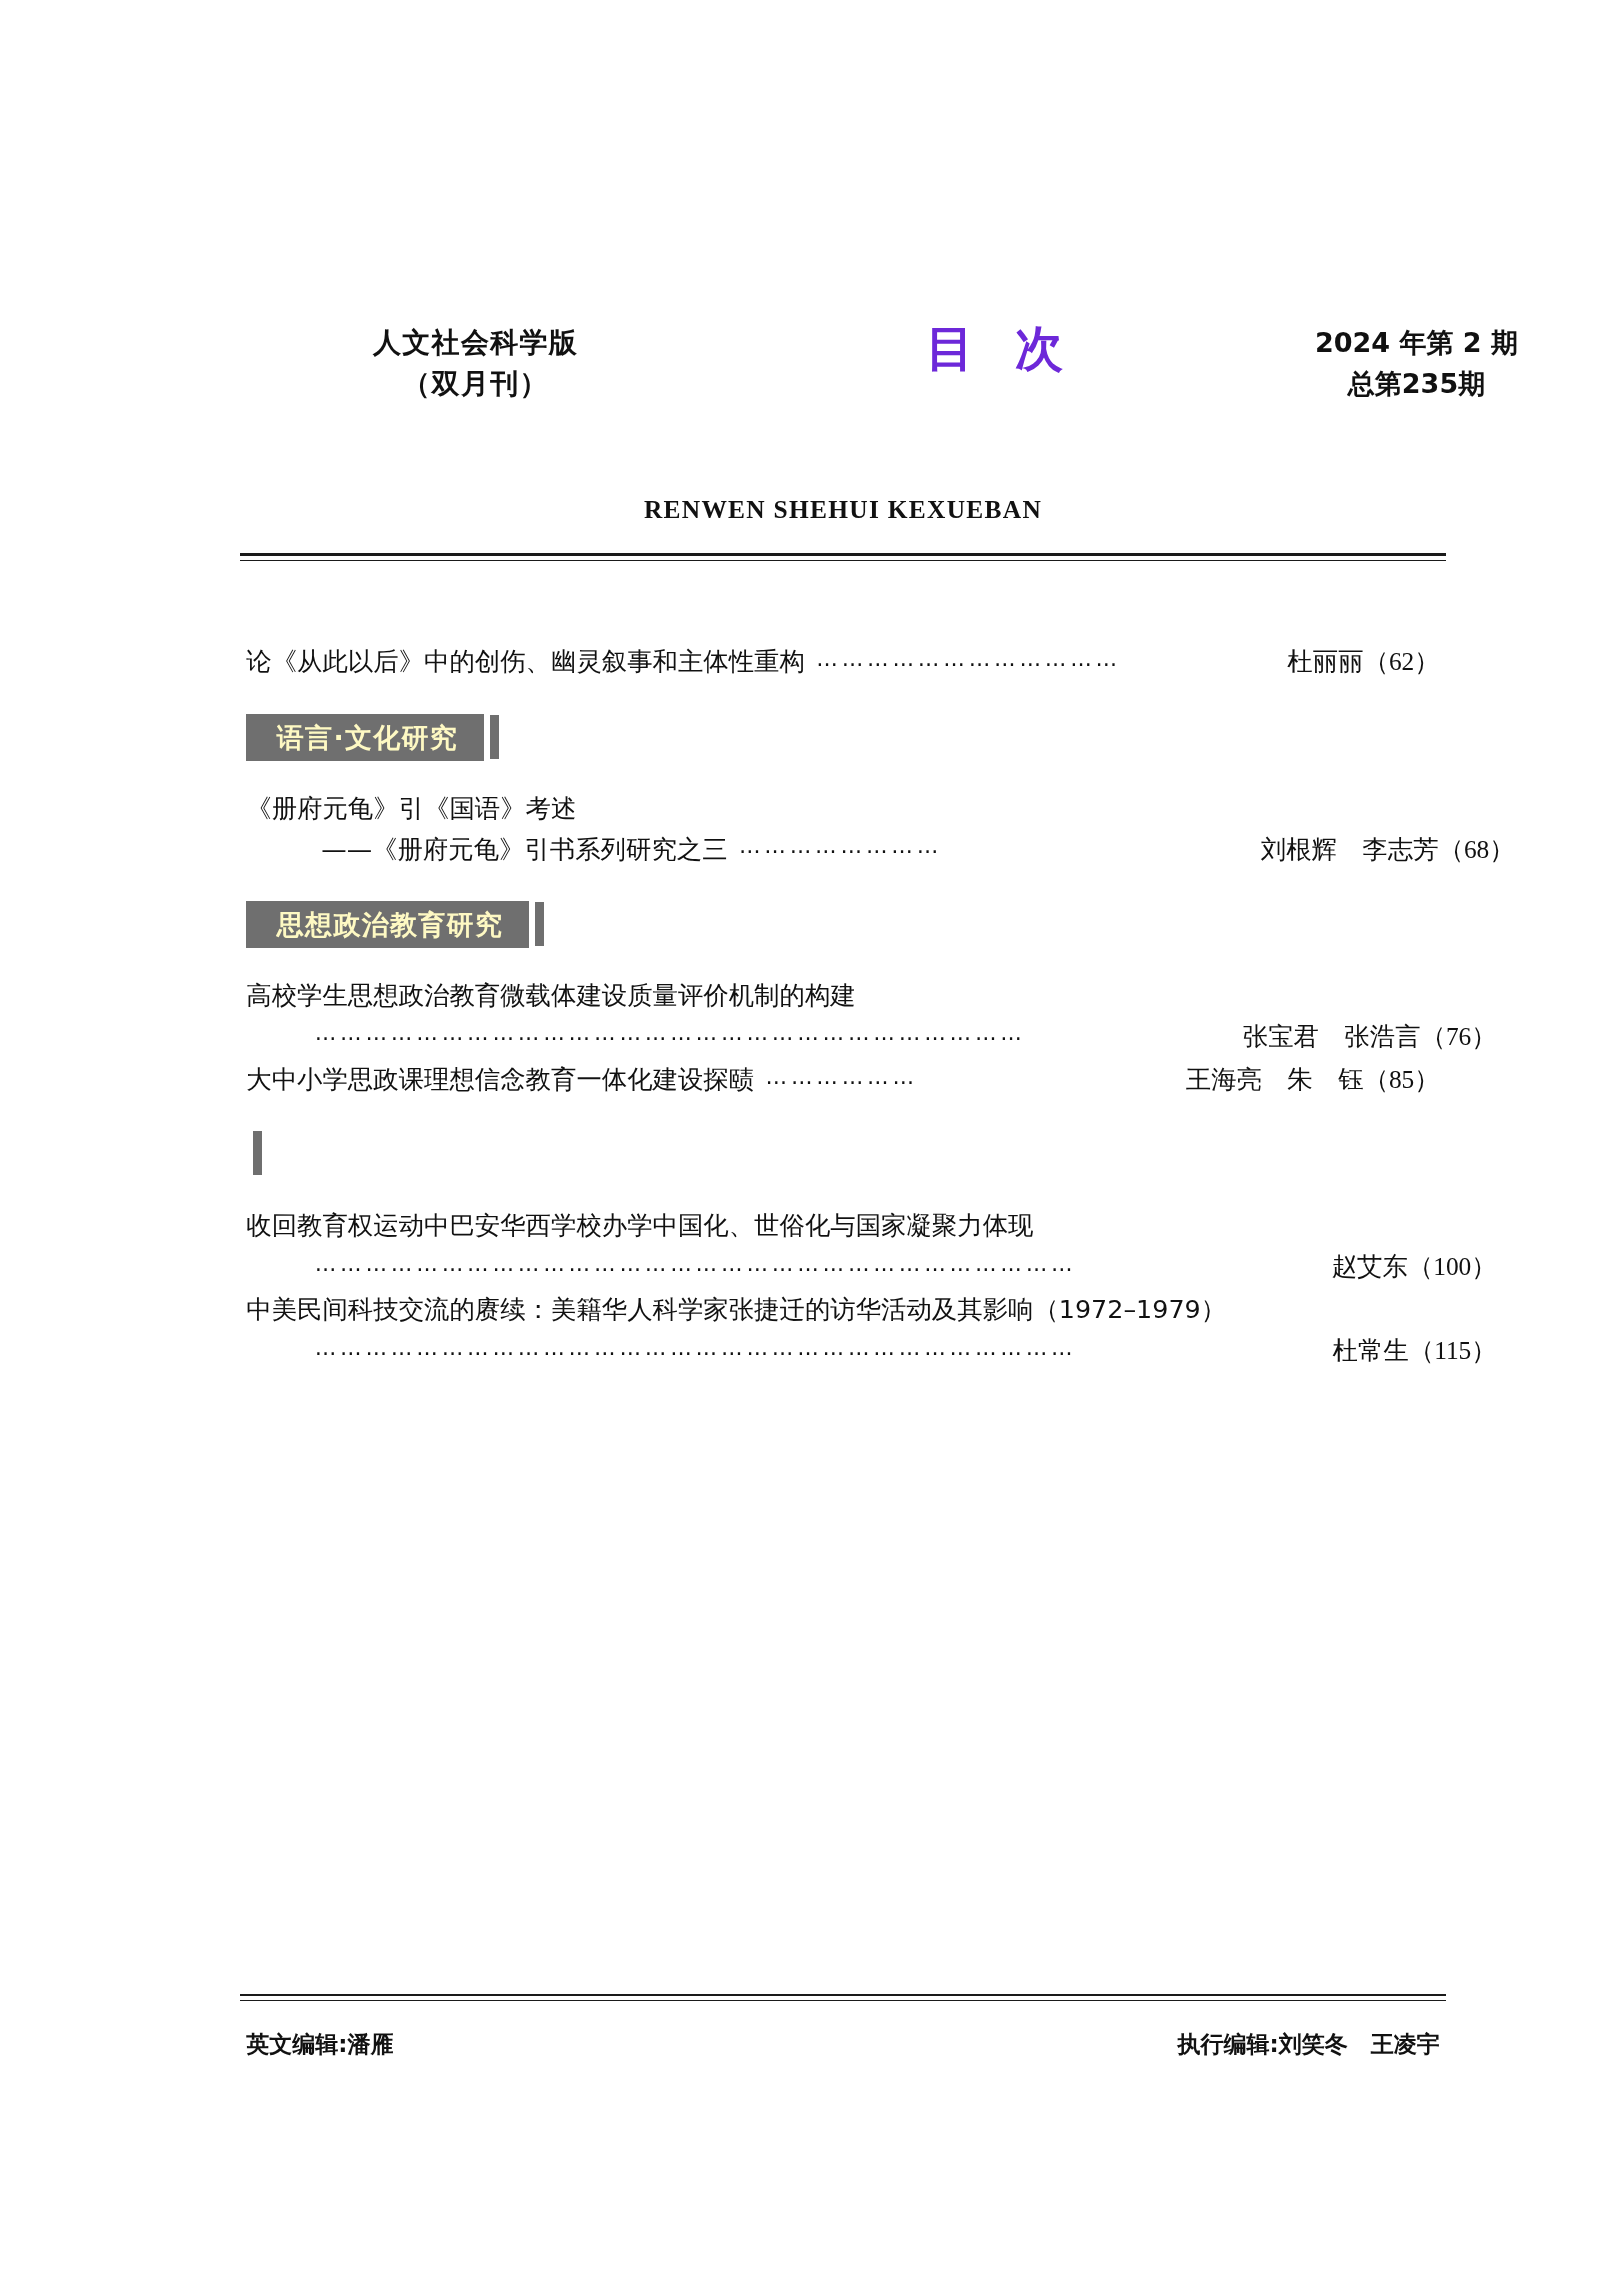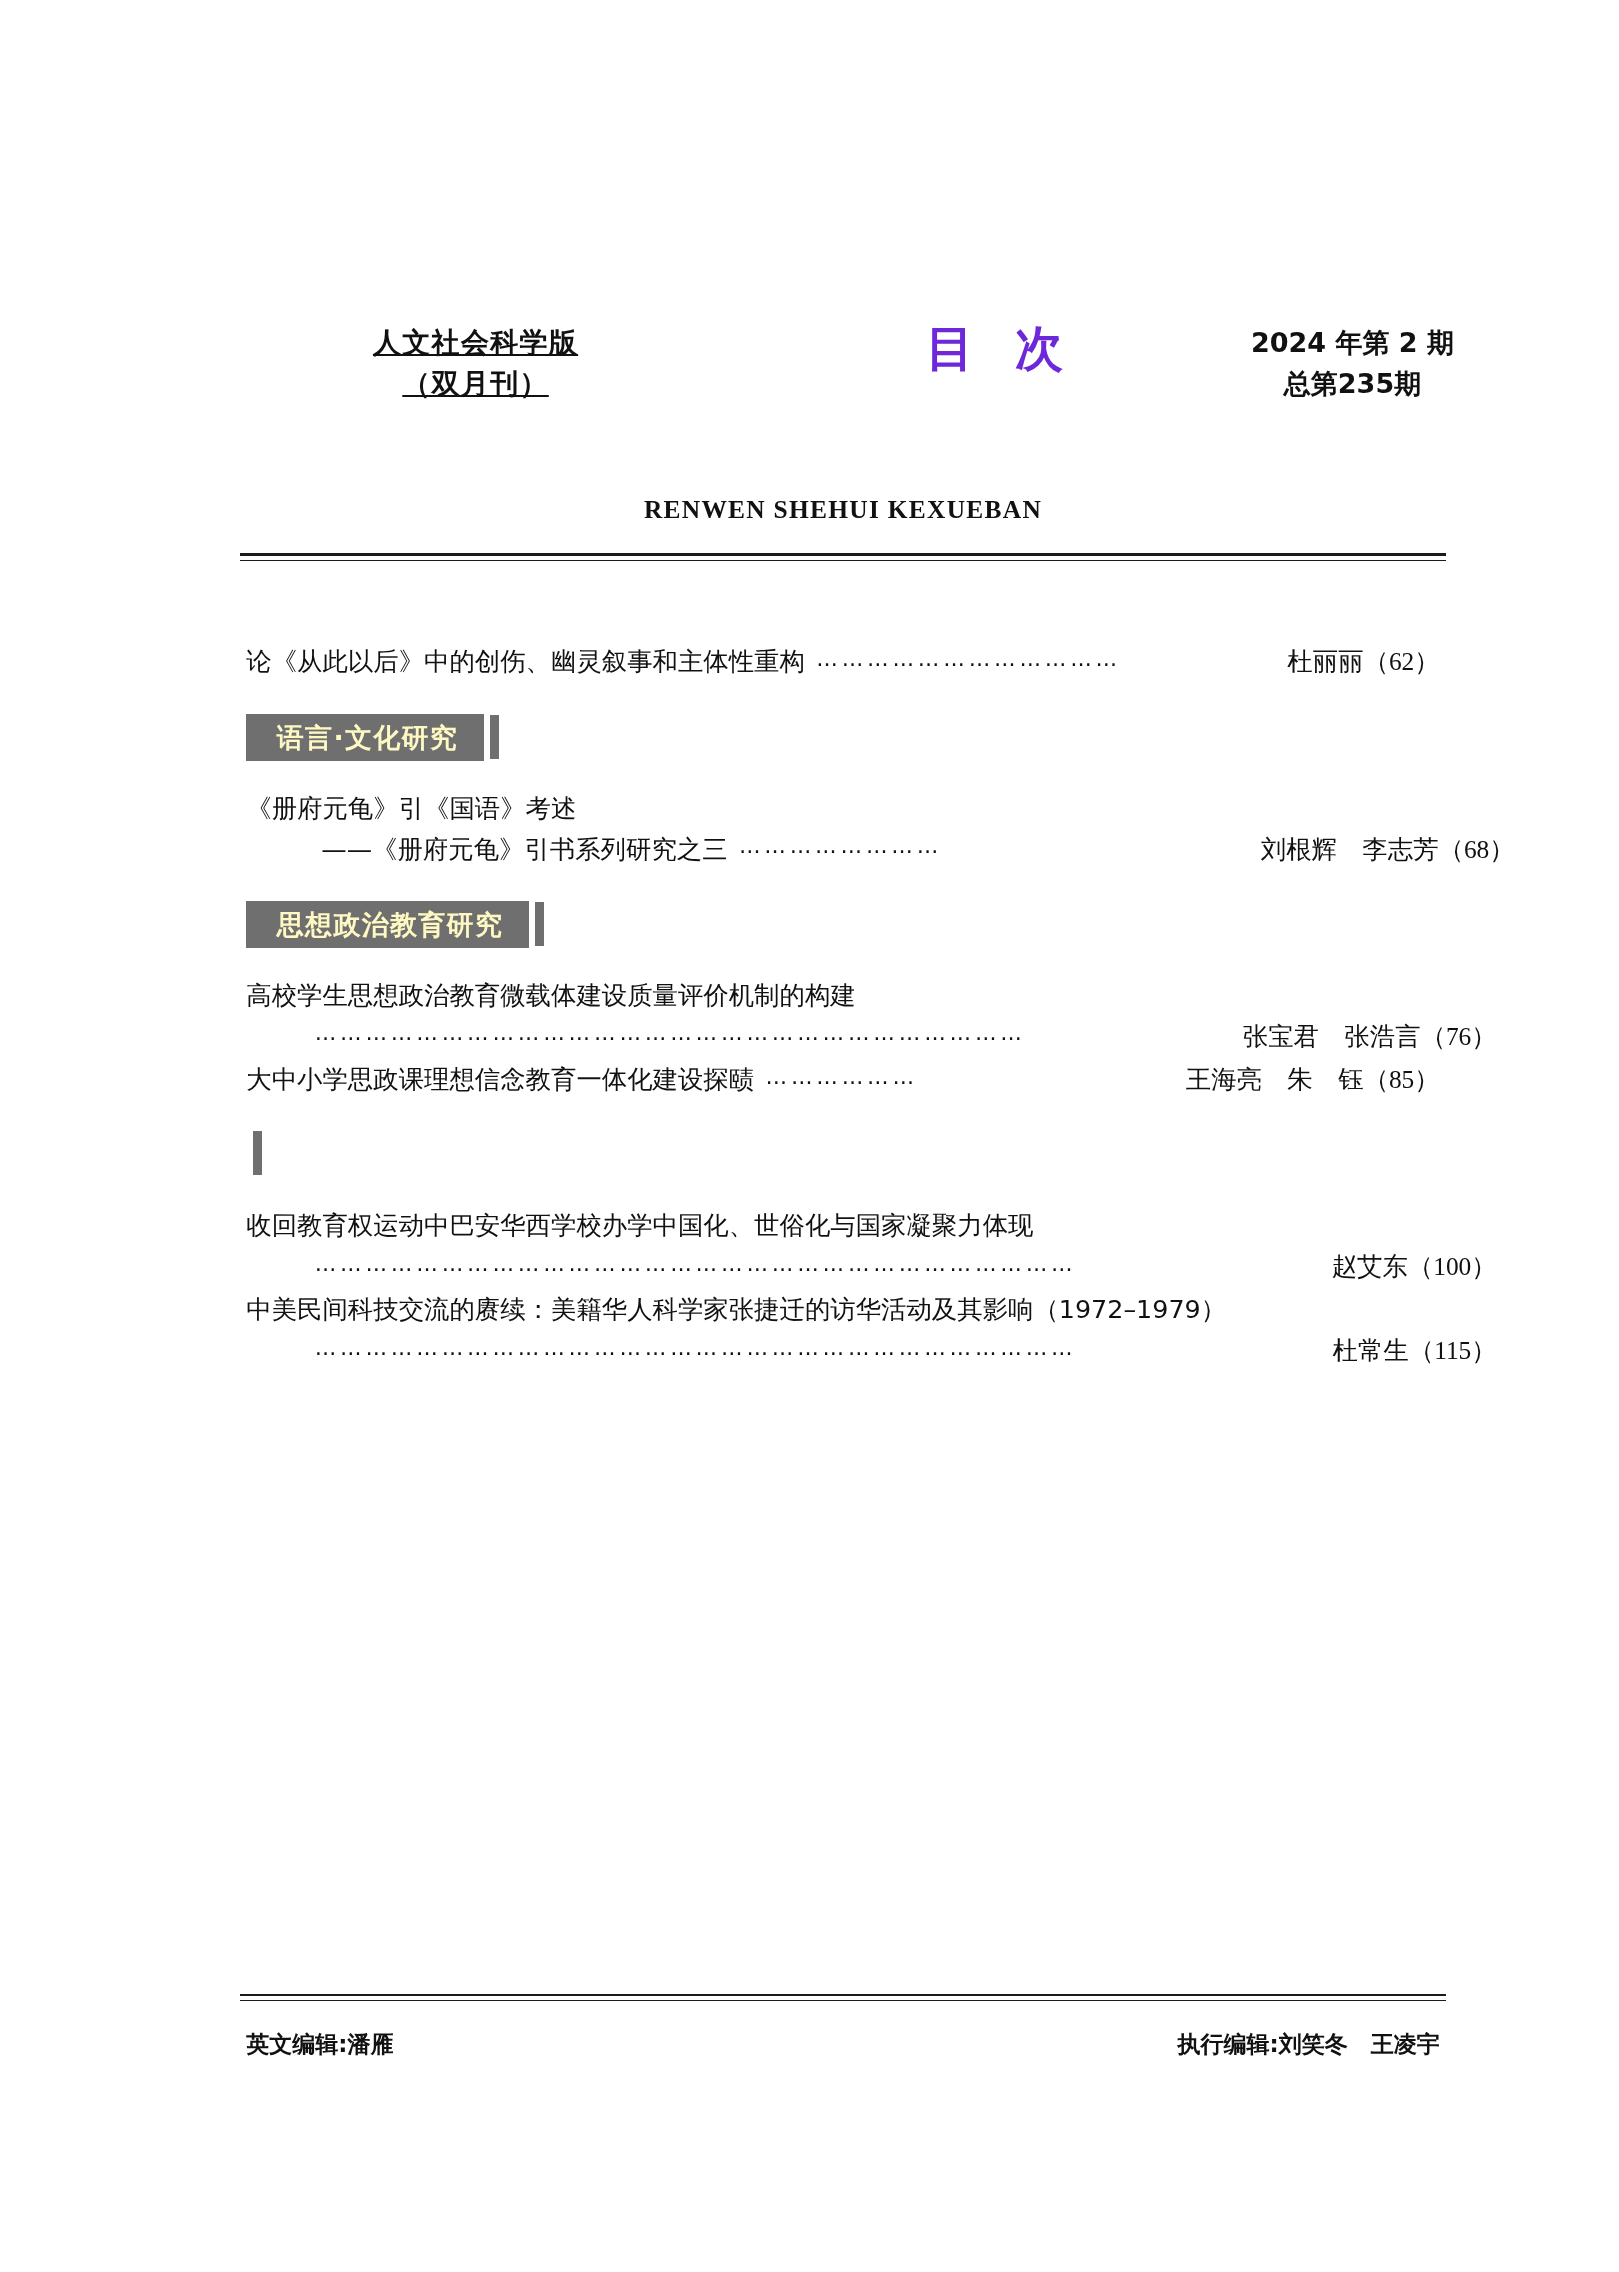--- a/index.html
+++ b/index.html
@@ -38,36 +38,35 @@
     position: absolute;
     left: 133px;
     top: 6.3px;
     text-align: center;
     font-family: "DejaVu Sans", "Liberation Sans", sans-serif;
     font-weight: bold;
     font-size: 28px;
     line-height: 1.45;
     letter-spacing: 1.3px;
     color: #111;
-    text-decoration: underline;
   }
   .mast-center {
     position: absolute;
     left: 686px;
     top: 0px;
     font-family: Liberation Serif, serif;
     font-weight: bold;
     font-size: 48px;
     letter-spacing: 41px;
     color: #6d28d9;
     text-align: right;
   }
   .mast-right {
     position: absolute;
-    left: 976px;
+    left: 1040px;
     top: 6.3px;
     text-align: center;
     width: 273px;
     font-family: "DejaVu Sans", "Liberation Sans", sans-serif;
     font-weight: bold;
     font-size: 27px;
     line-height: 1.5;
     color: #111;
   }
   .pinyin {

